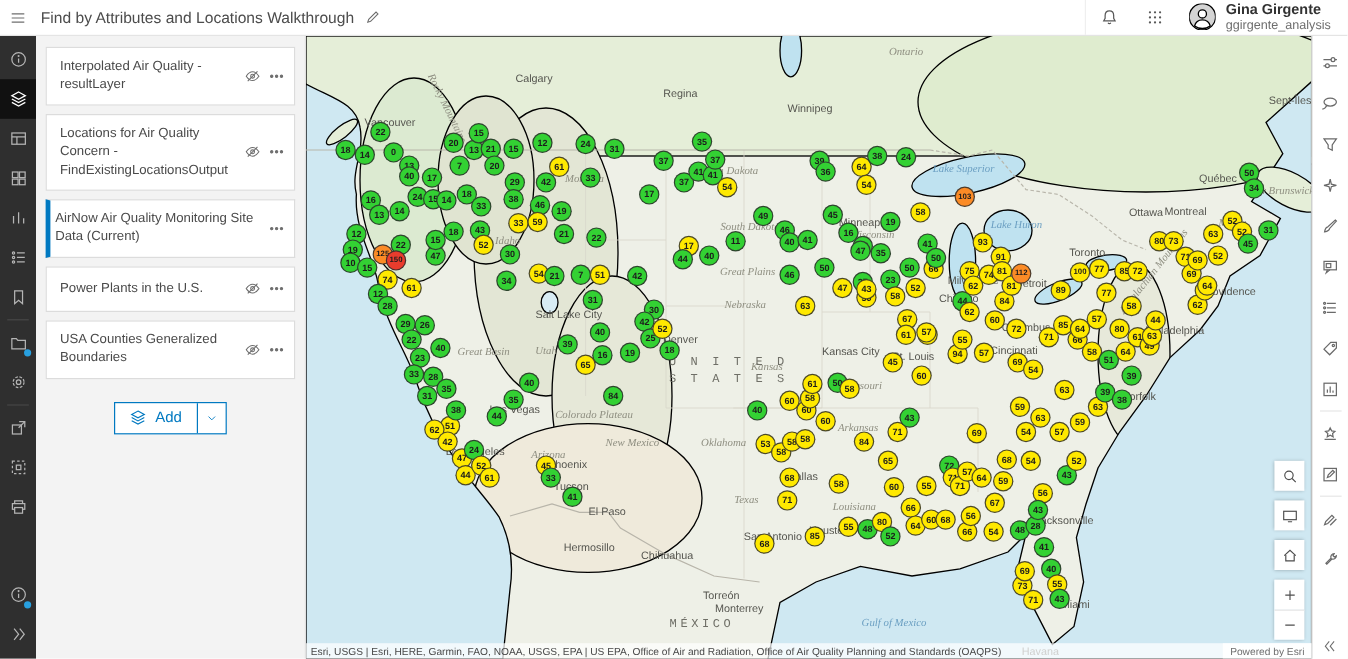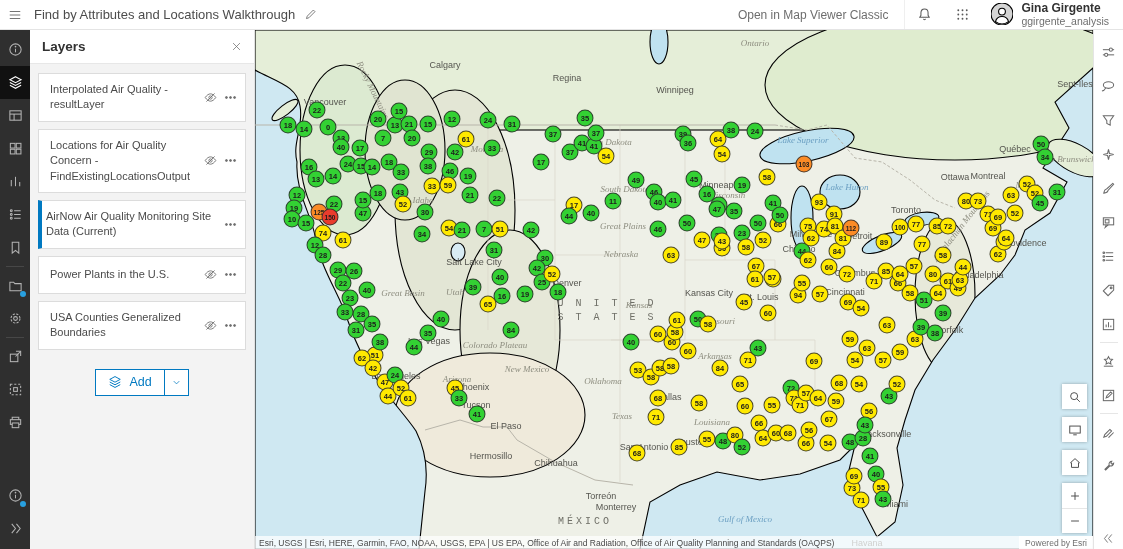--- a/index.html
+++ b/index.html
@@ -89,21 +89,20 @@
         <line x1="2" y1="12" x2="14" y2="12"></line>
       </svg>
   </div>
   <div class="map-title">Find by Attributes and Locations Walkthrough</div>
   <div class="pencil-btn">
     <svg width="13" height="13" viewBox="0 0 16 16">
         <path d="M3 13l1-3 7.5-7.5 2 2L6 12l-3 1Z"></path>
       </svg>
   </div>
   <div class="topbar-right">
-    <div class="open-classic">Open in Map Viewer Classic</div>
     <div class="tb-sep"></div>
     <div class="tb-icon">
       <svg width="15" height="15" viewBox="0 0 16 16">
           <path d="M8 2.2c2.3 0 3.8 1.7 3.8 4v2.7L13 11H3l1.2-2.1V6.2c0-2.3 1.5-4 3.8-4Z"></path>
           <path d="M6.8 12.7a1.3 1.3 0 0 0 2.4 0"></path>
         </svg>
     </div>
     <div class="tb-icon">
       <svg width="15" height="15" viewBox="0 0 16 16">
         <g fill="currentColor" stroke="none">
@@ -233,29 +232,20 @@
         <div class="rail-item" title="Expand">
           <svg viewBox="0 0 16 16">
             <path d="M4 3l4 5-4 5"></path>
             <path d="M9 3l4 5-4 5"></path>
           </svg>
         </div>
       </div>
     </div>
 
   <div class="panel">
-    <div class="panel-header">
-      <div class="panel-title">Layers</div>
-      <div class="panel-close">
-        <svg width="11" height="11" viewBox="0 0 16 16">
-            <line x1="3" y1="3" x2="13" y2="13"></line>
-            <line x1="13" y1="3" x2="3" y2="13"></line>
-          </svg>
-      </div>
-    </div>
     <div class="layers-list">
         <div class="layer-card">
           <div class="layer-name">Interpolated Air Quality - resultLayer</div>
           <div class="layer-actions">
             <span style="display: flex;">
               <svg viewBox="0 0 16 16">
                 <path d="M1.5 8c2-3 4.4-4.5 6.5-4.5S12.5 5 14.5 8c-2 3-4.4 4.5-6.5 4.5S3.5 11 1.5 8Z"></path>
                 <circle cx="8" cy="8" r="2"></circle>
                 <line x1="3" y1="13" x2="13" y2="3"></line>
               </svg>
@@ -430,21 +420,21 @@
         <div class="ml ml-r" style="left: 370px; top: 159px;">South Dakota</div>
         <div class="ml ml-r" style="left: 232px; top: 119px;">Montana</div>
         <div class="ml ml-r" style="left: 168px; top: 170px;">Idaho</div>
         <div class="ml ml-r" style="left: 366px; top: 224px;">Nebraska</div>
         <div class="ml ml-r" style="left: 368px; top: 196px;">Great Plains</div>
         <div class="ml ml-r" style="left: 384px; top: 275px; text-align: center;">Kansas</div>
         <div class="ml ml-c" style="left: 454px; top: 263px;">Kansas City</div>
         <div class="ml ml-c" style="left: 506px; top: 267px;">St. Louis</div>
         <div class="ml ml-r" style="left: 464px; top: 291px;">Missouri</div>
         <div class="ml ml-r" style="left: 460px; top: 326px;">Arkansas</div>
-        <div class="ml ml-r" style="left: 348px; top: 339px; margin-top: 12px;">Oklahoma</div>
+        <div class="ml ml-r" style="left: 348px; top: 339px;">Oklahoma</div>
         <div class="ml ml-r" style="left: 367px; top: 386px;">Texas</div>
         <div class="ml ml-c" style="left: 414px; top: 367px;">Dallas</div>
         <div class="ml ml-c" style="left: 389px; top: 417px;">San Antonio</div>
         <div class="ml ml-c" style="left: 436px; top: 412px;">Houston</div>
         <div class="ml ml-r" style="left: 457px; top: 392px;">Louisiana</div>
         <div class="ml ml-c" style="left: 312px; top: 253px;">Denver</div>
         <div class="ml ml-c" style="left: 219px; top: 232px;">Salt Lake City</div>
         <div class="ml ml-r" style="left: 200px; top: 262px;">Utah</div>
         <div class="ml ml-r" style="left: 148px; top: 263px;">Great Basin</div>
         <div class="ml ml-r" style="left: 240px; top: 315px;">Colorado Plateau</div>

